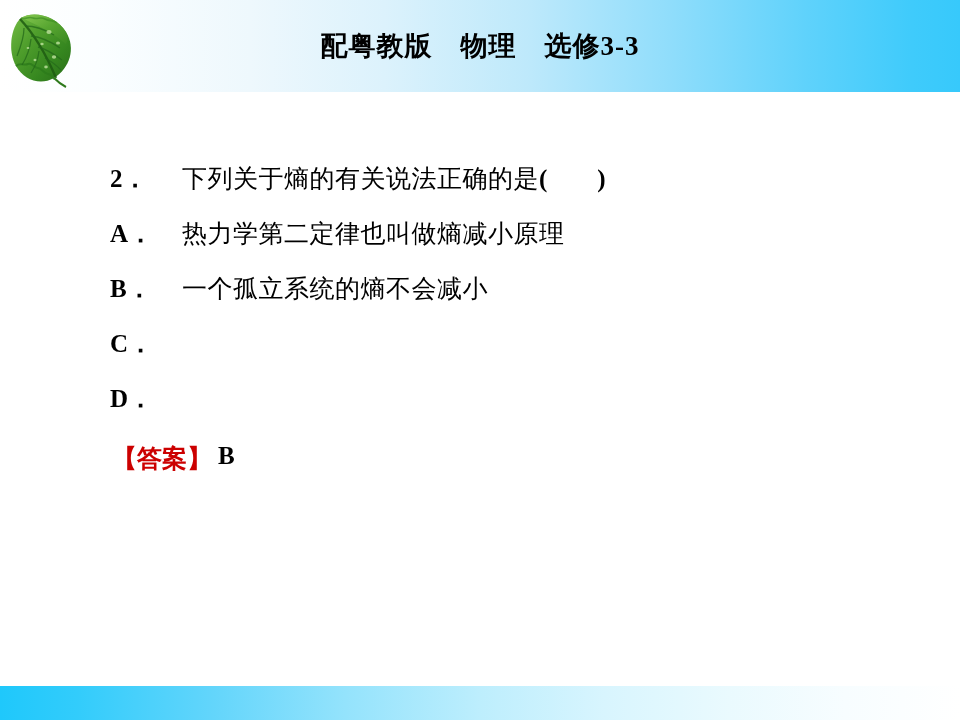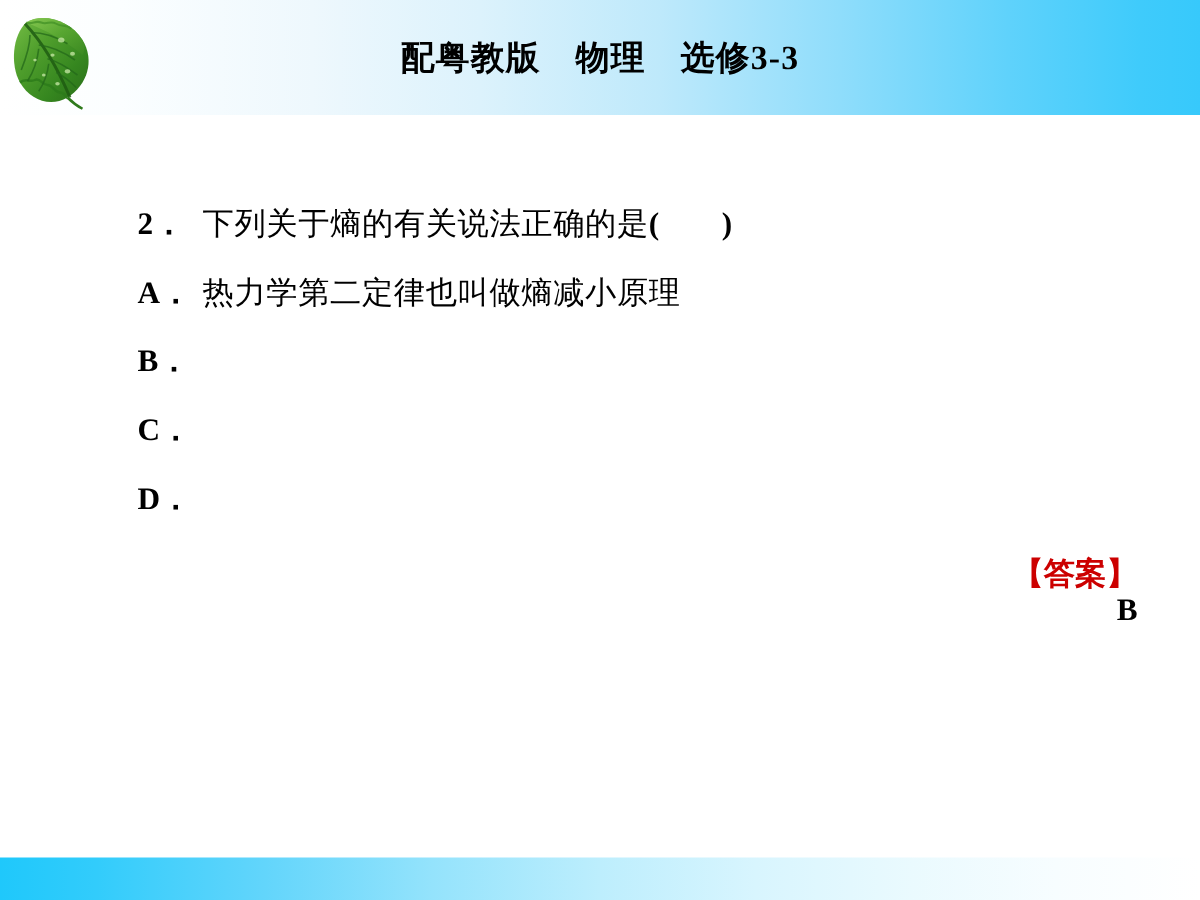--- a/index.html
+++ b/index.html
@@ -91,37 +91,37 @@
     width: 52px;
     flex: 0 0 52px;
     letter-spacing: 0px;
   }
 
   .q-text {
     font-family: "DejaVu Serif", "Liberation Serif", serif;
     font-size: 25px;
     color: #000000;
     letter-spacing: 0.5px;
+    margin-left: 20px;
   }
 
   .q-paren {
     font-family: "Liberation Serif", "DejaVu Serif", serif;
     font-size: 25px;
     font-weight: bold;
     color: #000000;
   }
 
   .answer-line {
     display: flex;
-    align-items: flex-end;
+    align-items: flex-start;
     height: 55px;
     margin-top: 5px;
     padding-left: 2px;
     white-space: pre;
-    flex-direction: column;
   }
 
   .answer-label {
     font-family: "DejaVu Serif", "Liberation Serif", serif;
     font-size: 25px;
     font-weight: bold;
     color: #cc0000;
     letter-spacing: 0px;
   }
 
@@ -220,20 +220,21 @@
       <span class="q-paren">(　　)</span>
     </div>
 
     <div class="q-line">
       <span class="q-label">A．</span>
       <span class="q-text">热力学第二定律也叫做熵减小原理</span>
     </div>
 
     <div class="q-line">
       <span class="q-label">B．</span>
+      <span class="q-text">一个孤立系统的熵不会减小</span>
     </div>
 
     <div class="q-line">
       <span class="q-label">C．</span>
     </div>
 
     <div class="q-line">
       <span class="q-label">D．</span>
     </div>
 

